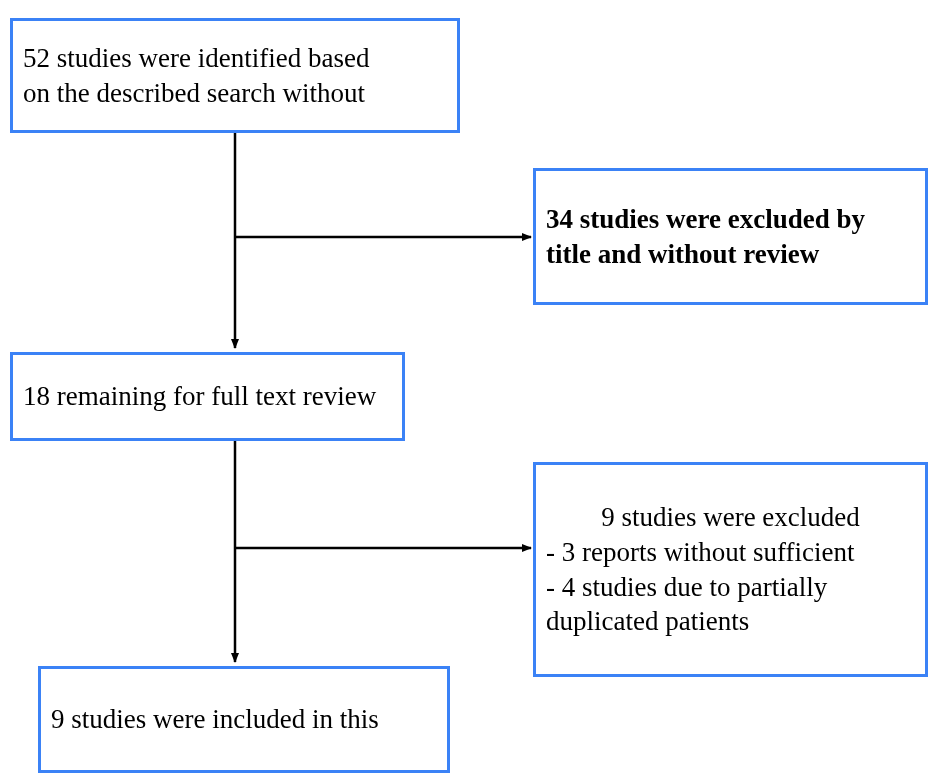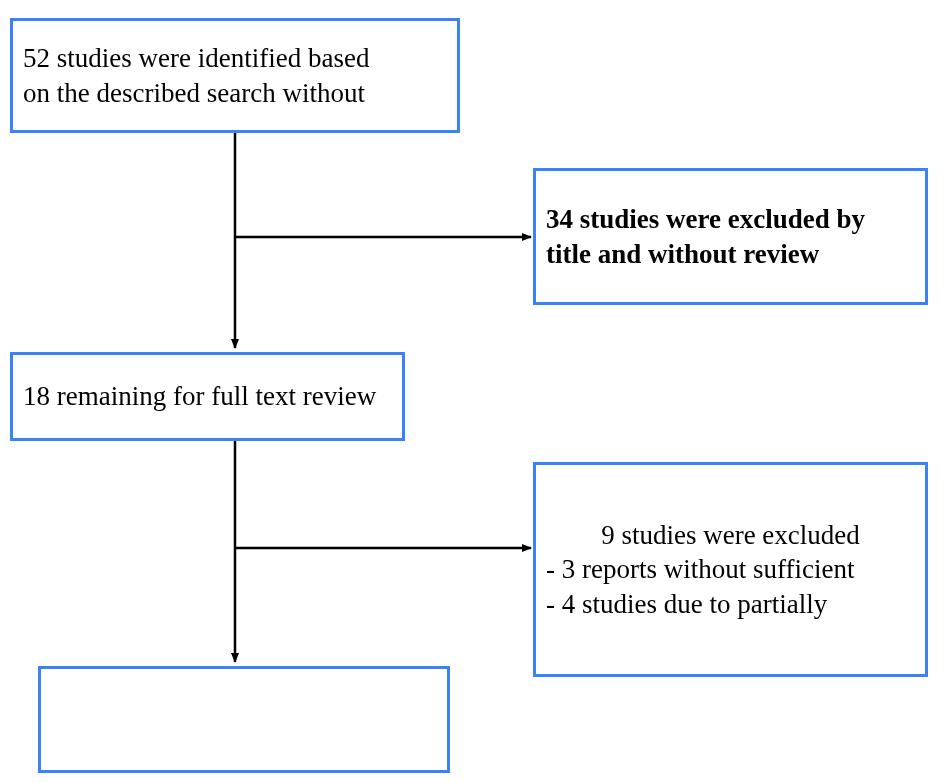--- a/index.html
+++ b/index.html
@@ -77,18 +77,20 @@
   </div>
 
   <div class="box" style="left:10px; top:352px; width:395px; height:89px;">
     <div class="line">18 remaining for full text review</div>
   </div>
 
   <div class="box center-first" style="left:533px; top:438px; width:395px; height:215px;margin-top:24px;">
     <div class="line first">9 studies were excluded</div>
     <div class="line">- 3 reports without sufficient</div>
     <div class="line">- 4 studies due to partially</div>
+    <div class="line">duplicated patients</div>
   </div>
 
   <div class="box" style="left:38px; top:666px; width:412px; height:107px;">
+    <div class="line">9 studies were included in this</div>
   </div>
 
 </div>
 
 </body></html>

